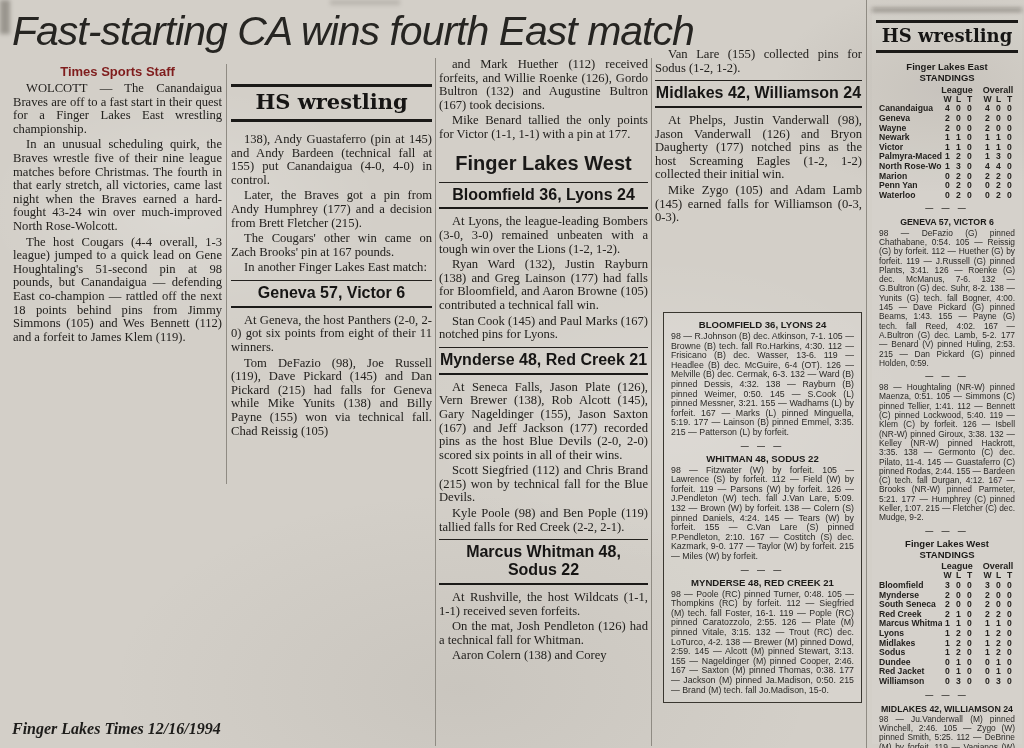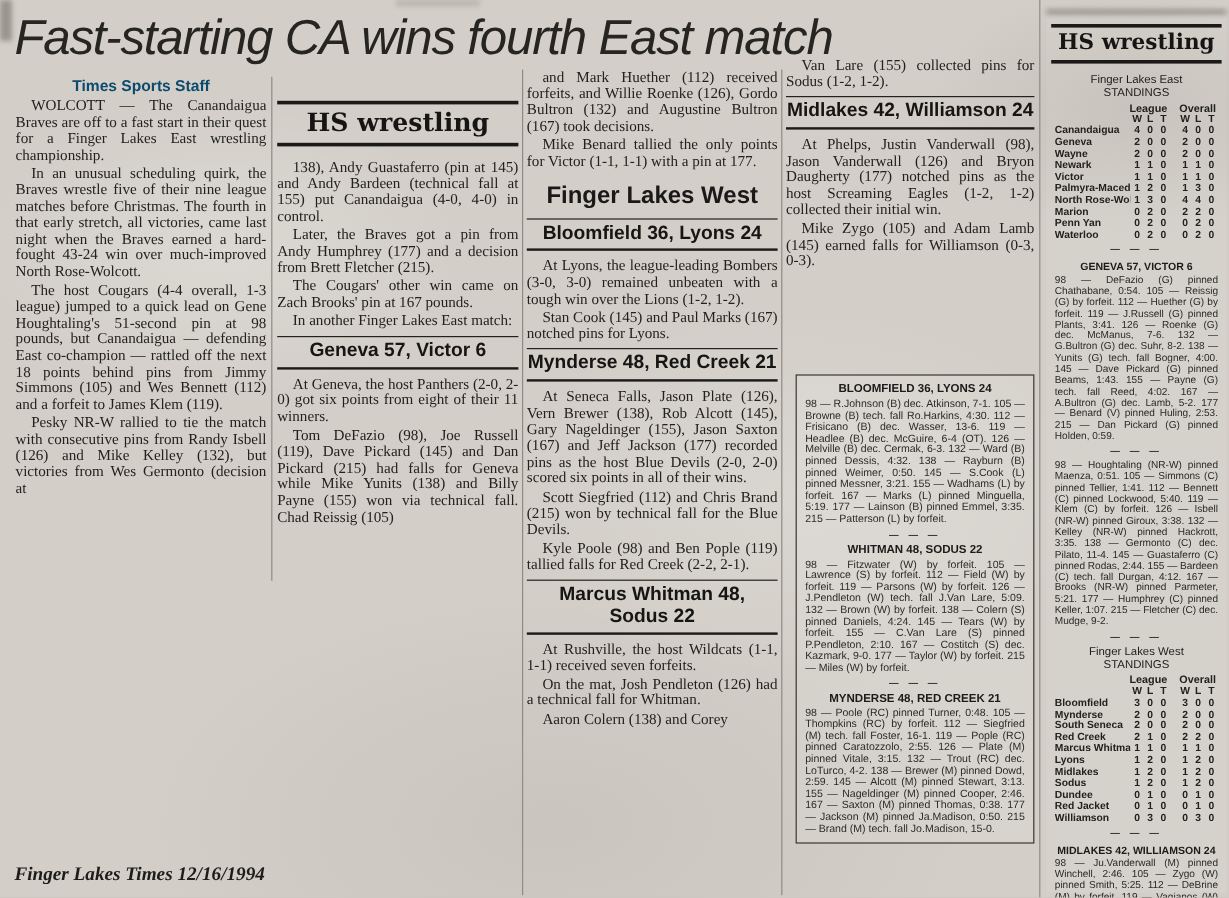--- a/index.html
+++ b/index.html
@@ -38,21 +38,21 @@
   #col2{left:231px;top:84px;width:201px;}
   #col3{left:439px;top:58px;width:209px;}
   #col4{left:655px;top:48px;width:207px;}
 
   .para{
     margin:0 0 2px;font-size:12.6px;line-height:13.6px;
     text-align:justify;text-indent:13px;color:#23211e;
   }
   .byline{
     font-family:"Liberation Sans", sans-serif;font-weight:700;font-size:13px;
-    text-align:center;margin:0 0 3px;color:#0c4a6e;
+    text-align:center;margin:0 0 3px;color:#7f1d1d;
   }
   .boxhead{
     font-family:"DejaVu Serif", serif;font-weight:700;font-size:21px;
     text-align:center;color:#161514;
     border-top:3px solid #1b1a18;border-bottom:3px solid #1b1a18;
     padding:2px 0 5px;margin:0 0 11px;
   }
   .sectionhead{
     font-family:"Liberation Sans", sans-serif;font-weight:700;font-size:20px;
     text-align:center;margin:10px 0 7px;color:#1a1918;
@@ -78,21 +78,21 @@
   #sidebar{
     position:absolute;left:872px;top:8px;width:150px;height:736px;
     background:rgba(255,255,255,.06);
     font-family:"Liberation Sans", sans-serif;
   }
   .sb-boxhead{
     font-family:"DejaVu Serif", serif;font-weight:700;font-size:18px;text-align:center;color:#161514;
     border-top:3px solid #1b1a18;border-bottom:3px solid #1b1a18;
     padding:2px 0 4px;margin:12px 4px 8px;
   }
-  .sb-title{font-weight:400;font-size:9.5px;line-height:1.2;text-align:center;color:#1c1b19;}
+  .sb-title{font-weight:700;font-size:9.5px;line-height:1.2;text-align:center;color:#1c1b19;}
   .standings{margin:1px 7px 0;}
   .st-groups,.st-row{display:flex;align-items:flex-end;}
   .st-groups{font-weight:700;font-size:9px;}
   .st-spacer{flex:1;}
   .st-group{width:34px;text-align:center;}
   .st-gap{width:7px;}
   .st-row{font-weight:700;font-size:8.6px;line-height:9.6px;}
   .st-name{flex:1;white-space:nowrap;overflow:hidden;}
   .st-v{width:11px;text-align:center;}
   .st-v.g4{margin-left:7px;}
@@ -114,21 +114,20 @@
 <div class="vrule" style="left:226px;top:64px;height:420px;"></div>
 <div class="vrule" style="left:435px;top:58px;height:688px;"></div>
 <div class="vrule" style="left:651px;top:58px;height:688px;"></div>
 <div class="vrule" style="left:866px;top:0;height:748px;"></div>
 
 <div id="col1" class="col">
     <div class="byline">Times Sports Staff</div>
     <p class="para">WOLCOTT — The Canandaigua Braves are off to a fast start in their quest for a Finger Lakes East wrestling championship.</p>
     <p class="para">In an unusual scheduling quirk, the Braves wrestle five of their nine league matches before Christmas. The fourth in that early stretch, all victories, came last night when the Braves earned a hard-fought 43-24 win over much-improved North Rose-Wolcott.</p>
     <p class="para">The host Cougars (4-4 overall, 1-3 league) jumped to a quick lead on Gene Houghtaling's 51-second pin at 98 pounds, but Canandaigua — defending East co-champion — rattled off the next 18 points behind pins from Jimmy Simmons (105) and Wes Bennett (112) and a forfeit to James Klem (119).</p>
-    <p class="para">Pesky NR-W rallied to tie the match with consecutive pins from Randy Isbell (126) and Mike Kelley (132), but victories from Wes Germonto (decision at</p>
   </div>
 <div id="col2" class="col">
     <div class="boxhead">HS wrestling</div>
     <p class="para">138), Andy Guastaferro (pin at 145) and Andy Bardeen (technical fall at 155) put Canandaigua (4-0, 4-0) in control.</p>
     <p class="para">Later, the Braves got a pin from Andy Humphrey (177) and a decision from Brett Fletcher (215).</p>
     <p class="para">The Cougars' other win came on Zach Brooks' pin at 167 pounds.</p>
     <p class="para">In another Finger Lakes East match:</p>
     <div class="subhead">
       <div>Geneva 57, Victor 6</div>
     </div>
@@ -136,20 +135,21 @@
     <p class="para">Tom DeFazio (98), Joe Russell (119), Dave Pickard (145) and Dan Pickard (215) had falls for Geneva while Mike Yunits (138) and Billy Payne (155) won via technical fall. Chad Reissig (105)</p>
   </div>
 <div id="col3" class="col">
     <p class="para">and Mark Huether (112) received forfeits, and Willie Roenke (126), Gordo Bultron (132) and Augustine Bultron (167) took decisions.</p>
     <p class="para">Mike Benard tallied the only points for Victor (1-1, 1-1) with a pin at 177.</p>
     <div class="sectionhead">Finger Lakes West</div>
     <div class="subhead">
       <div>Bloomfield 36, Lyons 24</div>
     </div>
     <p class="para">At Lyons, the league-leading Bombers (3-0, 3-0) remained unbeaten with a tough win over the Lions (1-2, 1-2).</p>
+    <p class="para">Ryan Ward (132), Justin Rayburn (138) and Greg Lainson (177) had falls for Bloomfield, and Aaron Browne (105) contributed a technical fall win.</p>
     <p class="para">Stan Cook (145) and Paul Marks (167) notched pins for Lyons.</p>
     <div class="subhead">
       <div>Mynderse 48, Red Creek 21</div>
     </div>
     <p class="para">At Seneca Falls, Jason Plate (126), Vern Brewer (138), Rob Alcott (145), Gary Nageldinger (155), Jason Saxton (167) and Jeff Jackson (177) recorded pins as the host Blue Devils (2-0, 2-0) scored six points in all of their wins.</p>
     <p class="para">Scott Siegfried (112) and Chris Brand (215) won by technical fall for the Blue Devils.</p>
     <p class="para">Kyle Poole (98) and Ben Pople (119) tallied falls for Red Creek (2-2, 2-1).</p>
     <div class="subhead">
       <div>Marcus Whitman 48,</div>
       <div>Sodus 22</div>

